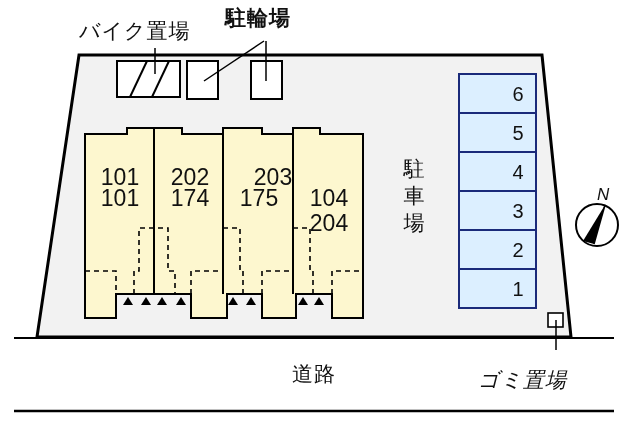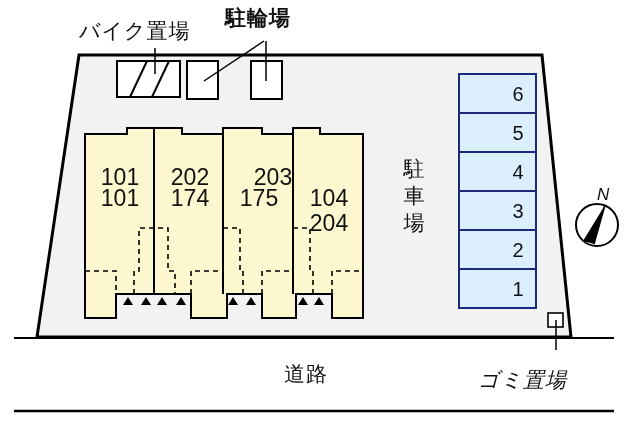--- a/index.html
+++ b/index.html
@@ -103,13 +103,13 @@
 <div class="pnum" style="left:508px;top:84px;">6</div>
 <div class="pnum" style="left:508px;top:123px;">5</div>
 <div class="pnum" style="left:508px;top:162px;">4</div>
 <div class="pnum" style="left:508px;top:201px;">3</div>
 <div class="pnum" style="left:508px;top:240px;">2</div>
 <div class="pnum" style="left:508px;top:279px;">1</div>
 
 <div class="lbl" style="left:597px;top:186px;font-size:17px;font-style:italic;font-family:'Liberation Sans',sans-serif;">N</div>
 
 <div class="lbl jp" style="left:478px;top:370px;font-style:italic;">ゴミ置場</div>
-<div class="lbl jp" style="left:284px;top:364px;">道路</div>
+<div class="lbl jp" style="left:292px;top:364px;">道路</div>
 
 </body></html>

